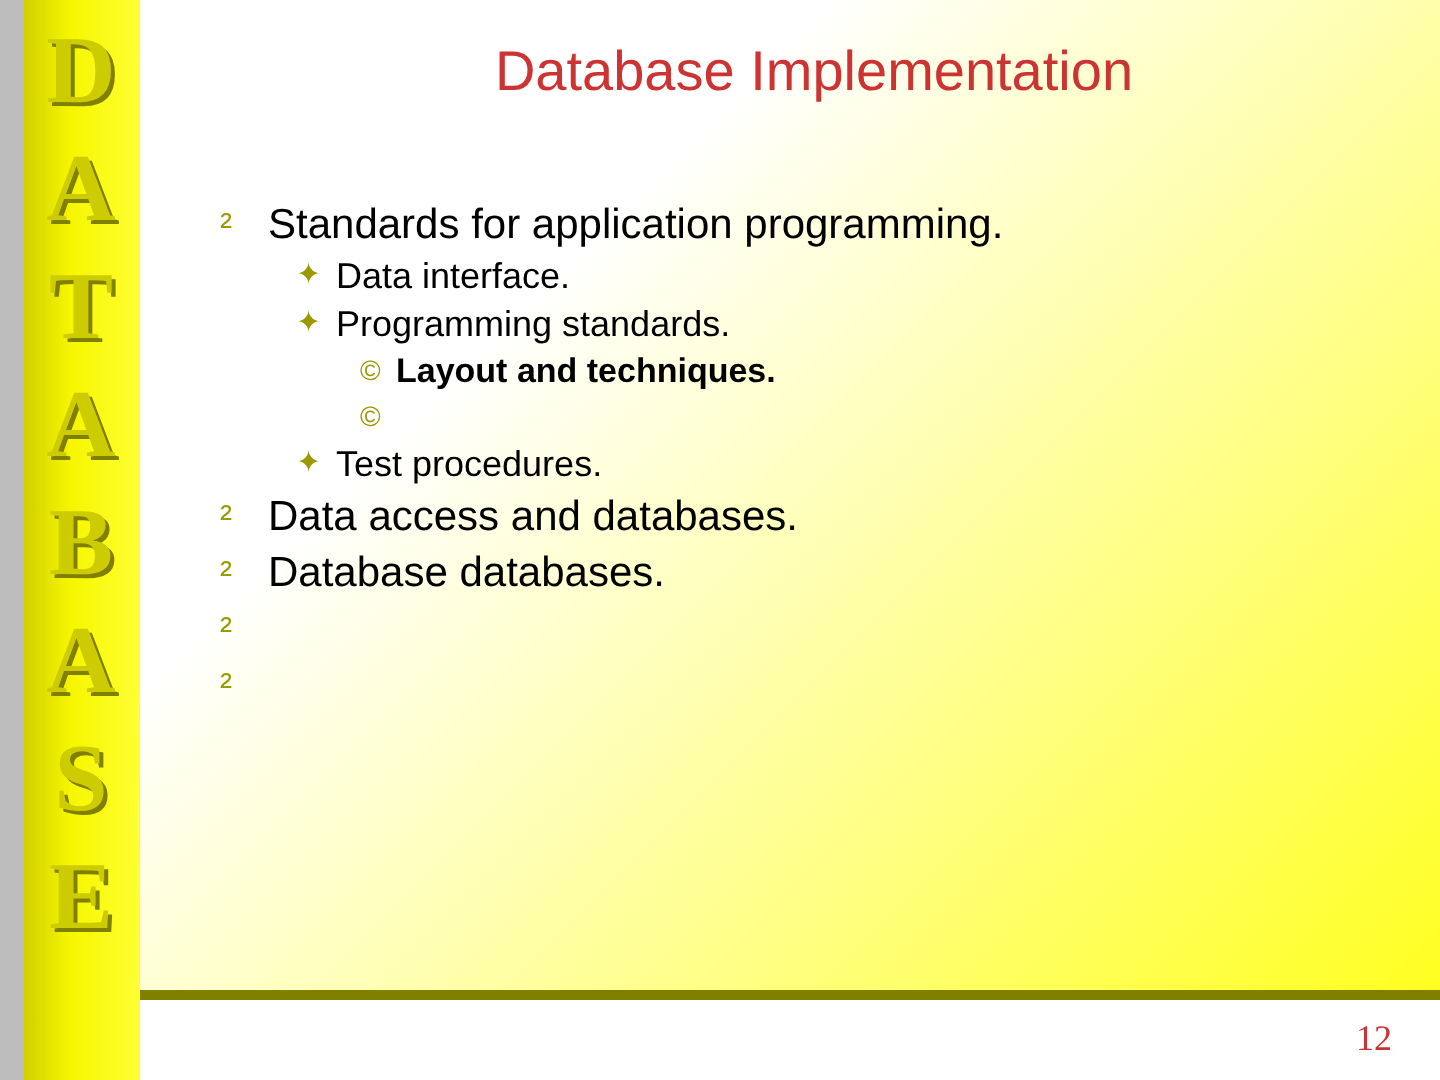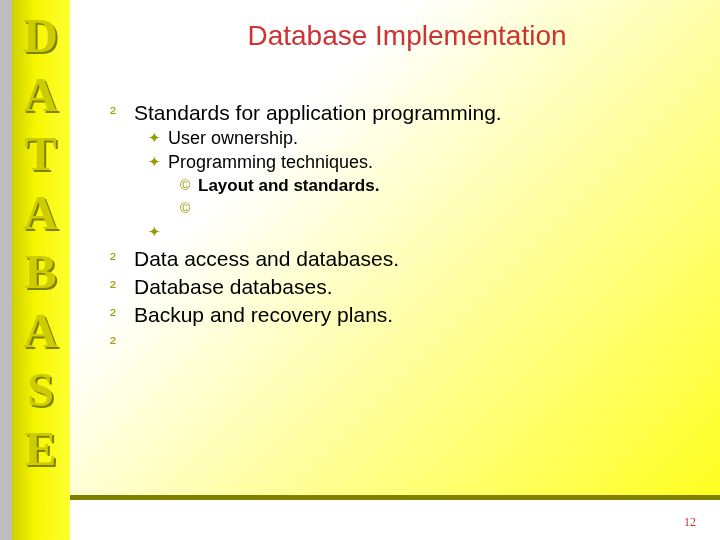--- a/index.html
+++ b/index.html
@@ -65,21 +65,21 @@
   .t1 { line-height: 26px; }
   .lvl2 { margin-left: 38px; font-size: 18px; display: flex; line-height: 24px; }
   .b2 { width: 20px; flex-shrink: 0; color: #999900; font-size: 15px; }
   .lvl3 { margin-left: 70px; font-size: 17px; font-weight: bold; display: flex; line-height: 23px; }
   .b3 { width: 18px; flex-shrink: 0; color: #999900; font-size: 14px; font-weight: normal; }
   .pagenum {
     position: absolute;
     right: 24px; bottom: 10px;
     color: #cc3333;
     font-family: "Times New Roman", serif;
-    font-size: 12px;
+    font-size: 18px;
   }
 </style>
 </head>
 <body>
 
 <div class="greybar"></div>
 
 <div class="sidebar">
   <span>D</span>
   <span>A</span>
@@ -96,54 +96,54 @@
 
   <div class="content">
 
     <div class="lvl1">
       <div class="lvl1-row">
         <div class="b1">²</div>
         <div class="t1">Standards for application programming.</div>
       </div>
       <div class="lvl2">
         <div class="b2">✦</div>
-        <div>User ownership.</div>
+        <div>Data interface.</div>
       </div>
       <div class="lvl2">
         <div class="b2">✦</div>
-        <div>Programming techniques.</div>
+        <div>Programming standards.</div>
       </div>
       <div class="lvl3">
         <div class="b3">©</div>
-        <div>Layout and standards.</div>
+        <div>Layout and techniques.</div>
       </div>
       <div class="lvl3">
         <div class="b3">©</div>
       </div>
       <div class="lvl2">
         <div class="b2">✦</div>
+        <div>Test procedures.</div>
       </div>
     </div>
 
     <div class="lvl1">
       <div class="lvl1-row">
         <div class="b1">²</div>
         <div class="t1">Data access and databases.</div>
       </div>
     </div>
     <div class="lvl1">
       <div class="lvl1-row">
         <div class="b1">²</div>
         <div class="t1">Database databases.</div>
       </div>
     </div>
     <div class="lvl1">
       <div class="lvl1-row">
         <div class="b1">²</div>
-        <div class="t1">Backup and recovery plans.</div>
       </div>
     </div>
     <div class="lvl1">
       <div class="lvl1-row">
         <div class="b1">²</div>
       </div>
     </div>
 
   </div>
 </div>

